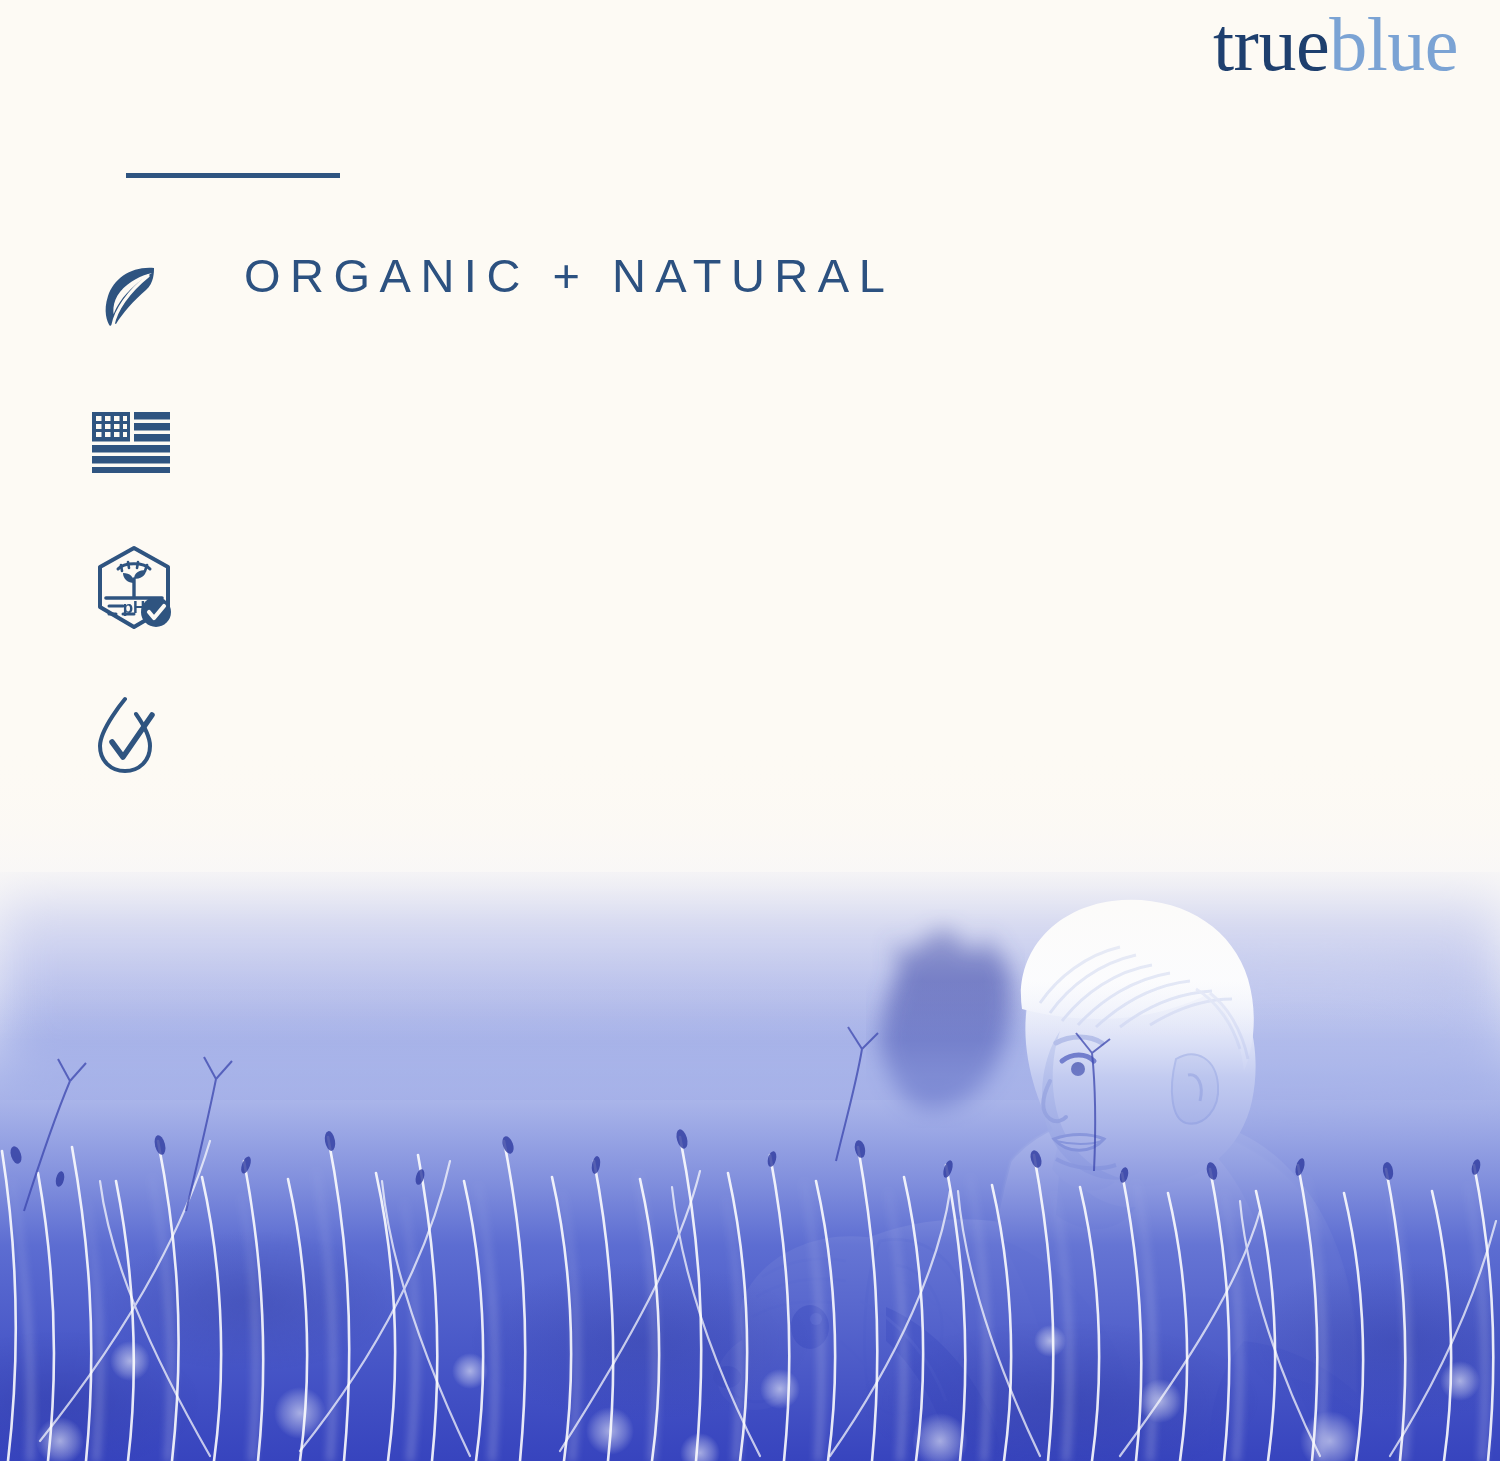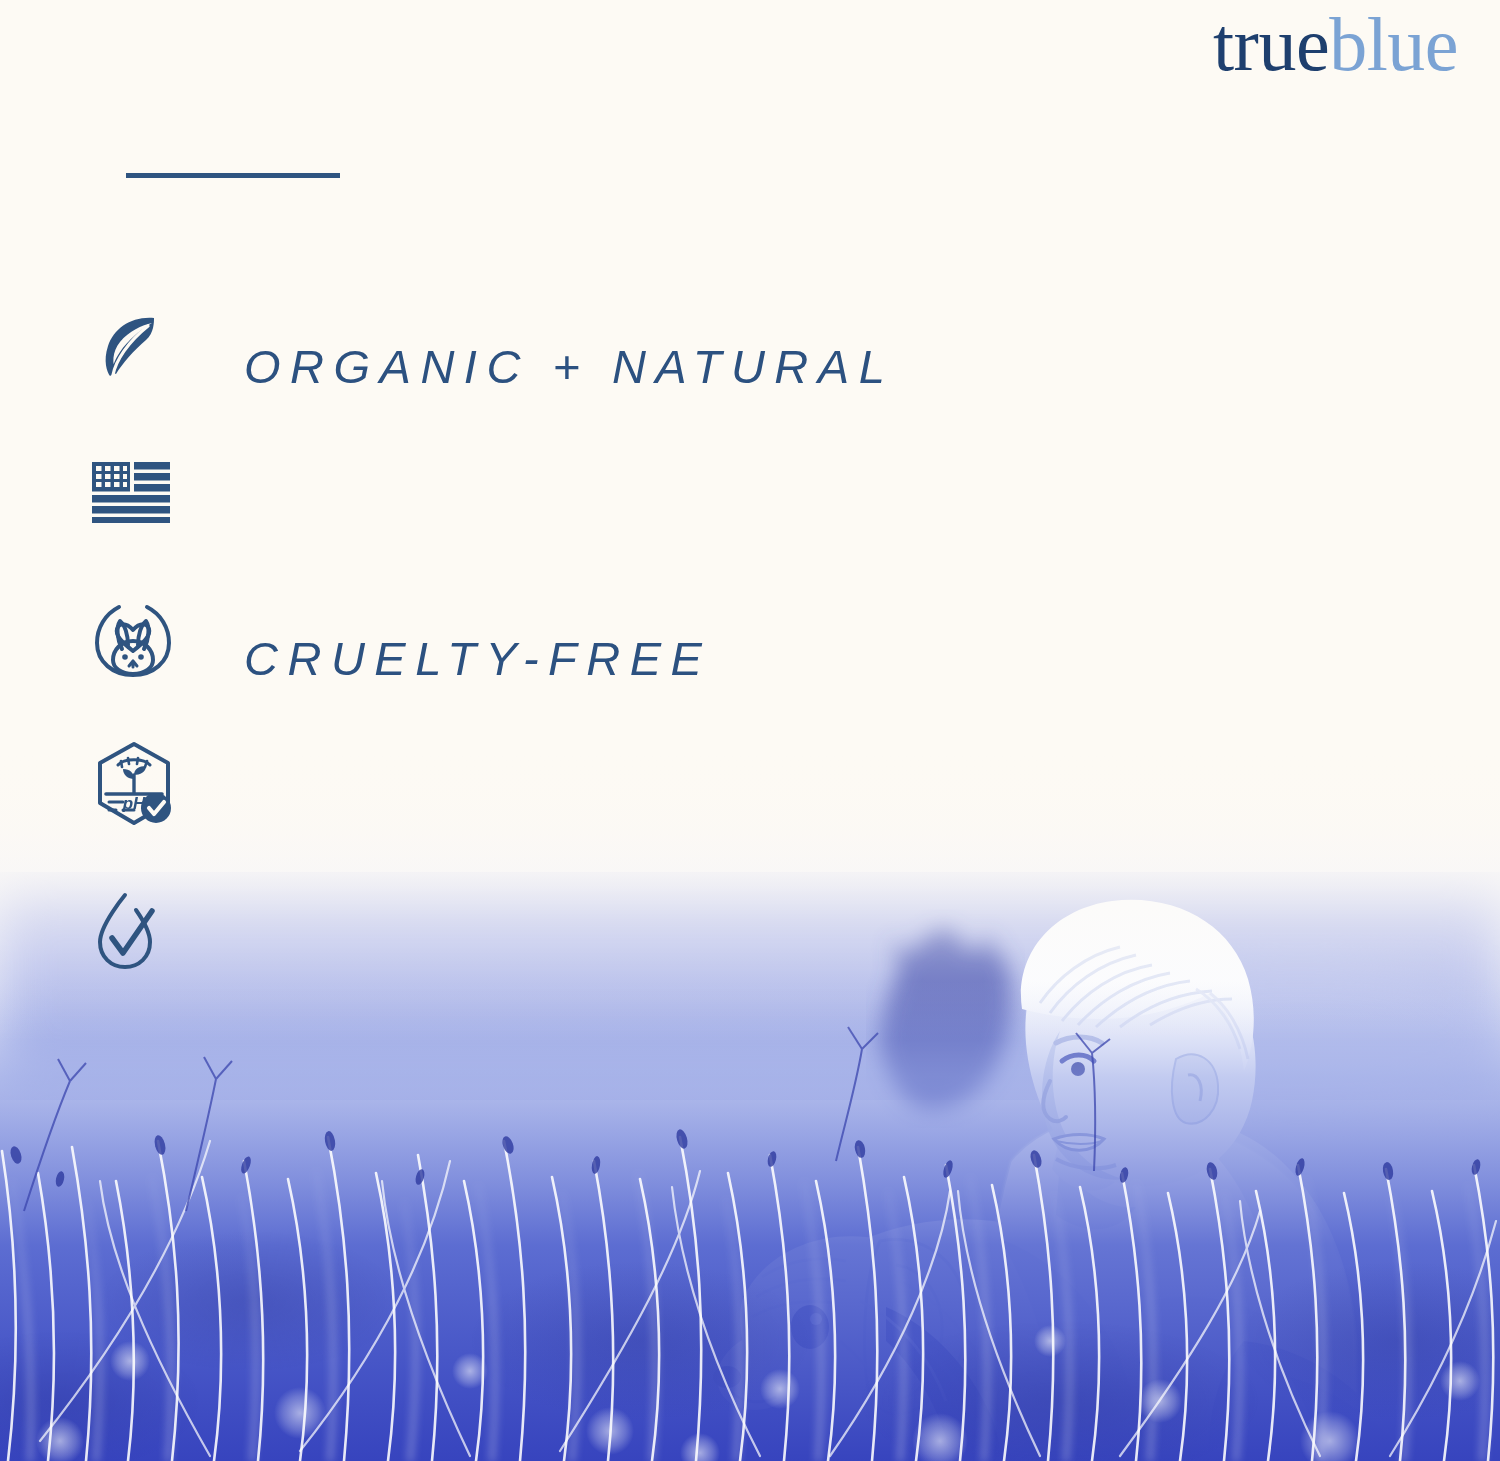--- a/index.html
+++ b/index.html
@@ -67,23 +67,22 @@
 
   
   #benefits {
     position: absolute;
     left: 92px;
     top: 248px;
     width: 1000px;
   }
   .benefit {
     display: flex;
-    align-items: flex-end;
+    align-items: flex-start;
     height: 146px;
-    font-style: italic;
   }
   .benefit .icon {
     width: 96px;
     min-width: 96px;
     height: 96px;
     display: flex;
     align-items: center;
     justify-content: flex-start;
   }
   .benefit .icon svg { display: block; }
@@ -467,42 +466,20 @@
             <rect x="31" y="13" width="4" height="5"></rect>
             <rect x="4" y="21" width="5.5" height="5"></rect>
             <rect x="13" y="21" width="5.5" height="5"></rect>
             <rect x="22" y="21" width="5.5" height="5"></rect>
             <rect x="31" y="21" width="4" height="5"></rect>
           </g>
         </svg>
       </span>
     </div>
 
-    <div class="benefit">
-      <span class="icon">
-        <svg width="82" height="82" viewBox="0 0 82 82">
-          <g fill="none" stroke="#2f5480" stroke-width="4" stroke-linecap="round" stroke-linejoin="round">
-
-            <path d="M27 10 C13 17 5 31 5 46 C5 65 21 78 41 78 C61 78 77 65 77 46 C77 31 69 17 55 10"></path>
-
-            <path d="M41 33 C34 25 27 26 25 32 C23 39 31 46 41 54 C51 46 59 39 57 32 C55 26 48 25 41 33 Z"></path>
-
-            <path d="M30 52 C25 42 24 30 28 24 C33 28 36 38 36 48"></path>
-            <path d="M52 52 C57 42 58 30 54 24 C49 28 46 38 46 48"></path>
-
-            <path d="M41 44 C29 44 21 53 21 63 C21 71 29 77 41 77 C53 77 61 71 61 63 C61 53 53 44 41 44 Z"></path>
-          </g>
-
-          <circle cx="33" cy="60" r="2.8" fill="#2f5480"></circle>
-          <circle cx="49" cy="60" r="2.8" fill="#2f5480"></circle>
-          <path d="M41 64 L37 69 M41 64 L45 69 M41 64 L41 70" stroke="#2f5480" stroke-width="3" stroke-linecap="round" fill="none"></path>
-        </svg>
-      </span>
-      <span class="label">CRUELTY-FREE</span>
-    </div>
 
     <div class="benefit">
       <span class="icon">
         <svg width="84" height="86" viewBox="0 0 84 86">
 
           <path d="M42 3 L76 22 L76 62 L42 82 L8 62 L8 22 Z" fill="none" stroke="#2f5480" stroke-width="4" stroke-linejoin="round"></path>
 
           <path d="M26 24 C32 17 52 17 58 24" fill="none" stroke="#2f5480" stroke-width="3" stroke-linecap="round"></path>
           <g stroke="#2f5480" stroke-width="2.6" stroke-linecap="round">
             <path d="M30 26 L29 20"></path>

